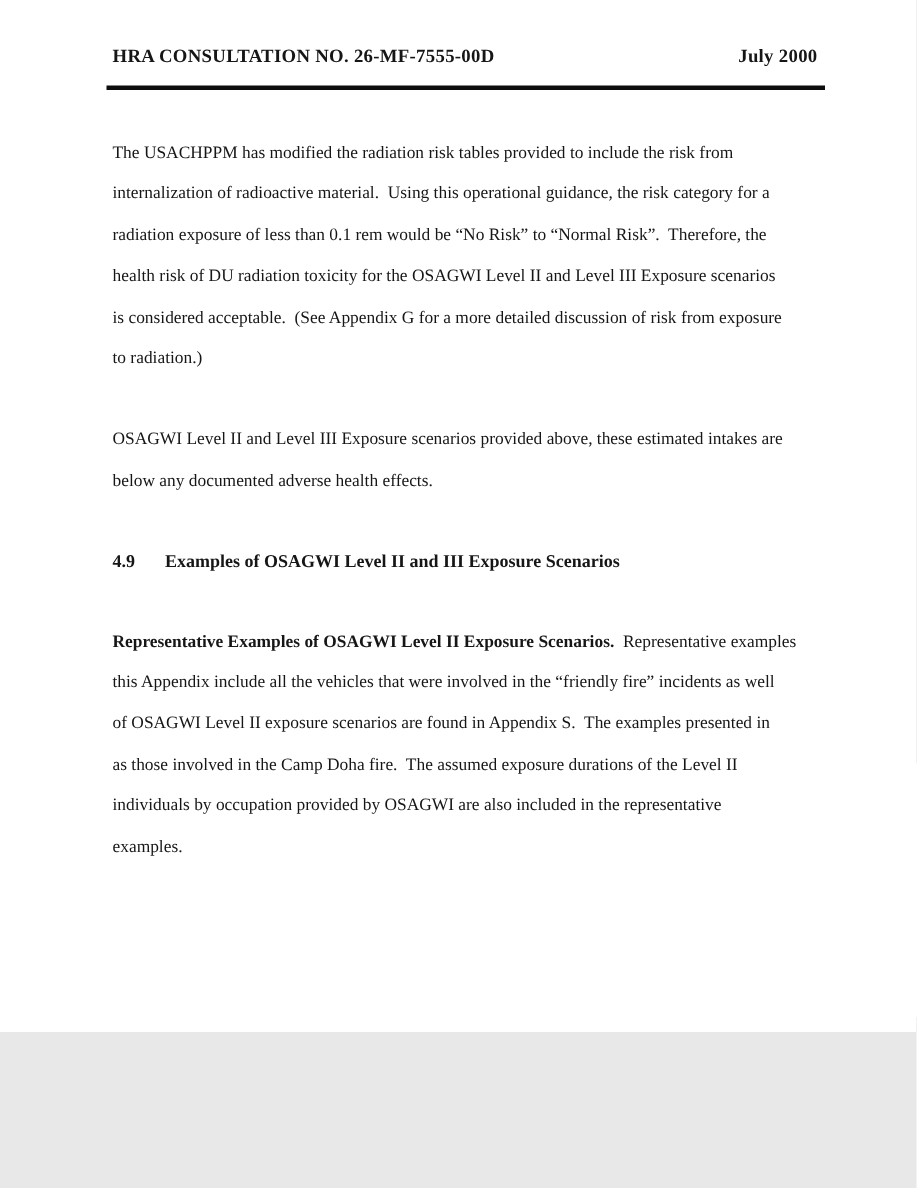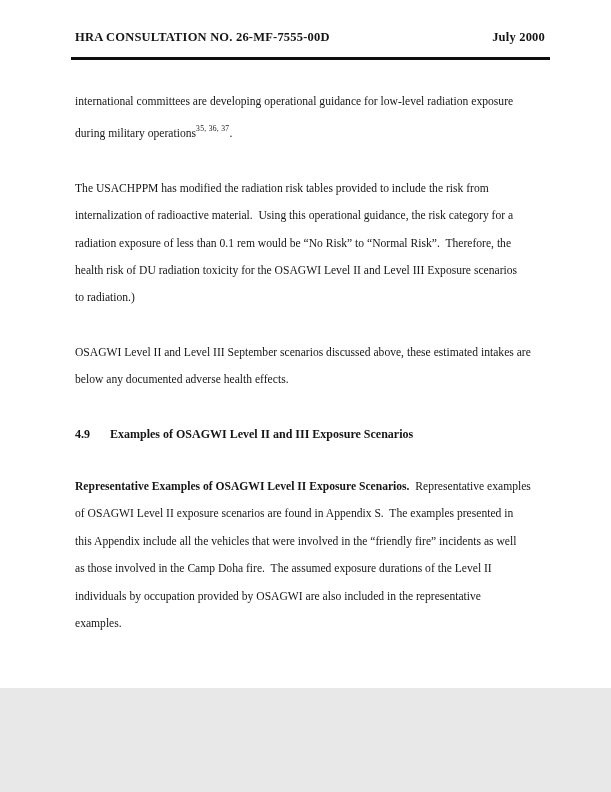--- a/index.html
+++ b/index.html
@@ -47,39 +47,36 @@
 
 <div class="page">
   <div class="header">
     <span>HRA CONSULTATION NO. 26-MF-7555-00D</span>
     <span>July 2000</span>
   </div>
   <div class="header-rule"></div>
 
   <div class="content">
       <div class="paragraph">
-        <div class="line"><span class="seg">international committees are developing operational guidance for low-level radiation exposure</span></div>
-        <div class="line"><span class="seg">during military operations</span><span class="sup">35, 36, 37</span><span class="seg">.</span></div>
-      </div>
-      <div class="paragraph">
         <div class="line"><span class="seg">The USACHPPM has modified the radiation risk tables provided to include the risk from</span></div>
         <div class="line"><span class="seg">internalization of radioactive material.  Using this operational guidance, the risk category for a</span></div>
         <div class="line"><span class="seg">radiation exposure of less than 0.1 rem would be “No Risk” to “Normal Risk”.  Therefore, the</span></div>
         <div class="line"><span class="seg">health risk of DU radiation toxicity for the OSAGWI Level II and Level III Exposure scenarios</span></div>
+        <div class="line"><span class="seg">is considered acceptable.  (See Appendix G for a more detailed discussion of risk from exposure</span></div>
         <div class="line"><span class="seg">to radiation.)</span></div>
       </div>
       <div class="paragraph">
-        <div class="line"><span class="seg">OSAGWI Level II and Level III September scenarios discussed above, these estimated intakes are</span></div>
+        <div class="line"><span class="seg">OSAGWI Level II and Level III Exposure scenarios provided above, these estimated intakes are</span></div>
         <div class="line"><span class="seg">below any documented adverse health effects.</span></div>
       </div>
       <div class="heading"><span class="h-num">4.9</span><span class="h-title">Examples of OSAGWI Level II and III Exposure Scenarios</span></div>
       <div class="paragraph">
         <div class="line"><span class="bi">Representative Examples of OSAGWI Level II Exposure Scenarios.</span><span class="seg">  Representative examples</span></div>
+        <div class="line"><span class="seg">this Appendix include all the vehicles that were involved in the “friendly fire” incidents as well</span></div>
         <div class="line"><span class="seg">of OSAGWI Level II exposure scenarios are found in Appendix S.  The examples presented in</span></div>
-        <div class="line"><span class="seg">this Appendix include all the vehicles that were involved in the “friendly fire” incidents as well</span></div>
         <div class="line"><span class="seg">as those involved in the Camp Doha fire.  The assumed exposure durations of the Level II</span></div>
         <div class="line"><span class="seg">individuals by occupation provided by OSAGWI are also included in the representative</span></div>
         <div class="line"><span class="seg">examples.</span></div>
       </div>
     </div>
 
   <div class="footer-rule"></div>
   <div class="footer">
     <span>215</span>
   </div>

